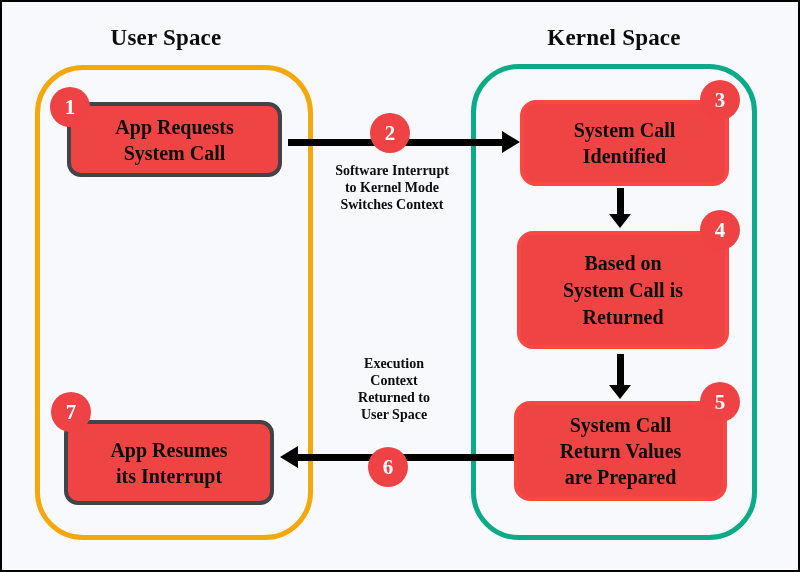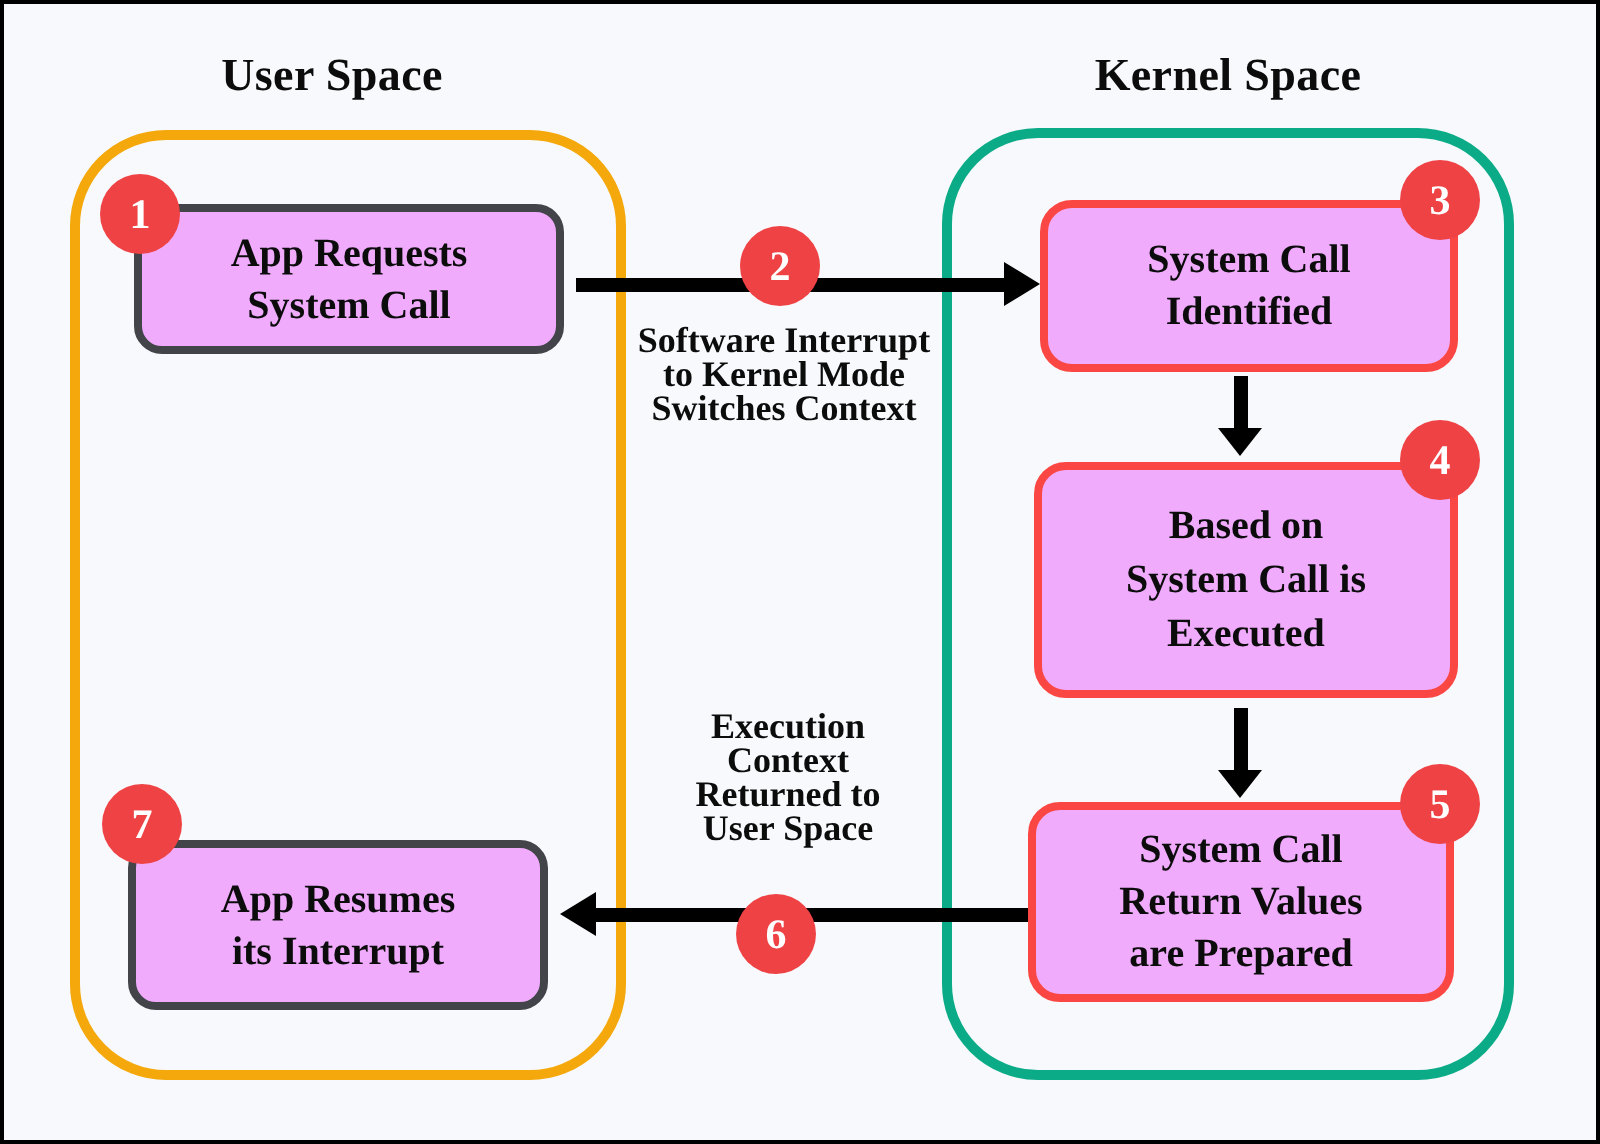--- a/index.html
+++ b/index.html
@@ -45,21 +45,21 @@
     position: absolute;
     box-sizing: border-box;
     display: flex;
     flex-direction: column;
     justify-content: center;
     align-items: center;
     text-align: center;
     font-size: 20px;
     font-weight: 700;
     line-height: 26px;
-    background: #f0abfc;
+    background: #ef4444;
   }
   .box.dark { border: 4px solid #424449; border-radius: 14px; }
   .box.red  { border: 4px solid #FA4743; border-radius: 16px; }
 
   .box.b1 { left: 65px;  top: 100px; width: 215px; height: 75px; }
   .box.b3 { left: 518px; top: 98px;  width: 209px; height: 86px; }
   .box.b4 { left: 515px; top: 229px; width: 212px; height: 118px; line-height: 27px; }
   .box.b5 { left: 512px; top: 399px; width: 213px; height: 100px; }
   .box.b7 { left: 62px;  top: 418px; width: 210px; height: 85px; }
 
@@ -108,21 +108,21 @@
   .line-a34  { left: 615px; top: 186px; height: 27px; }
   .head-a34  { left: 607px; top: 212px; }
   .line-a45  { left: 615px; top: 352px; height: 32px; }
   .head-a45  { left: 607px; top: 383px; }
   .line-a6   { left: 296px; top: 452px; width: 216px; }
   .head-a6   { left: 278px; top: 444px; }
 
   .arrow-label {
     position: absolute;
     text-align: center;
-    font-size: 18px;
+    font-size: 14px;
     font-weight: 700;
     line-height: 17px;
     z-index: 2;
   }
   .arrow-label.l2 { left: 306px; top: 160px; width: 168px; }
   .arrow-label.l6 { left: 318px; top: 353px; width: 148px; }
 
   .box span, .arrow-label span { display: block; }
 </style>
 </head>
@@ -165,21 +165,21 @@
   </div>
 
   <div class="box red b3">
     <span>System Call</span>
     <span>Identified</span>
   </div>
 
   <div class="box red b4">
     <span>Based on</span>
     <span>System Call is</span>
-    <span>Executed</span>
+    <span>Returned</span>
   </div>
 
   <div class="box red b5">
     <span>System Call</span>
     <span>Return Values</span>
     <span>are Prepared</span>
   </div>
 
   <div class="box dark b7">
     <span>App Resumes</span>

